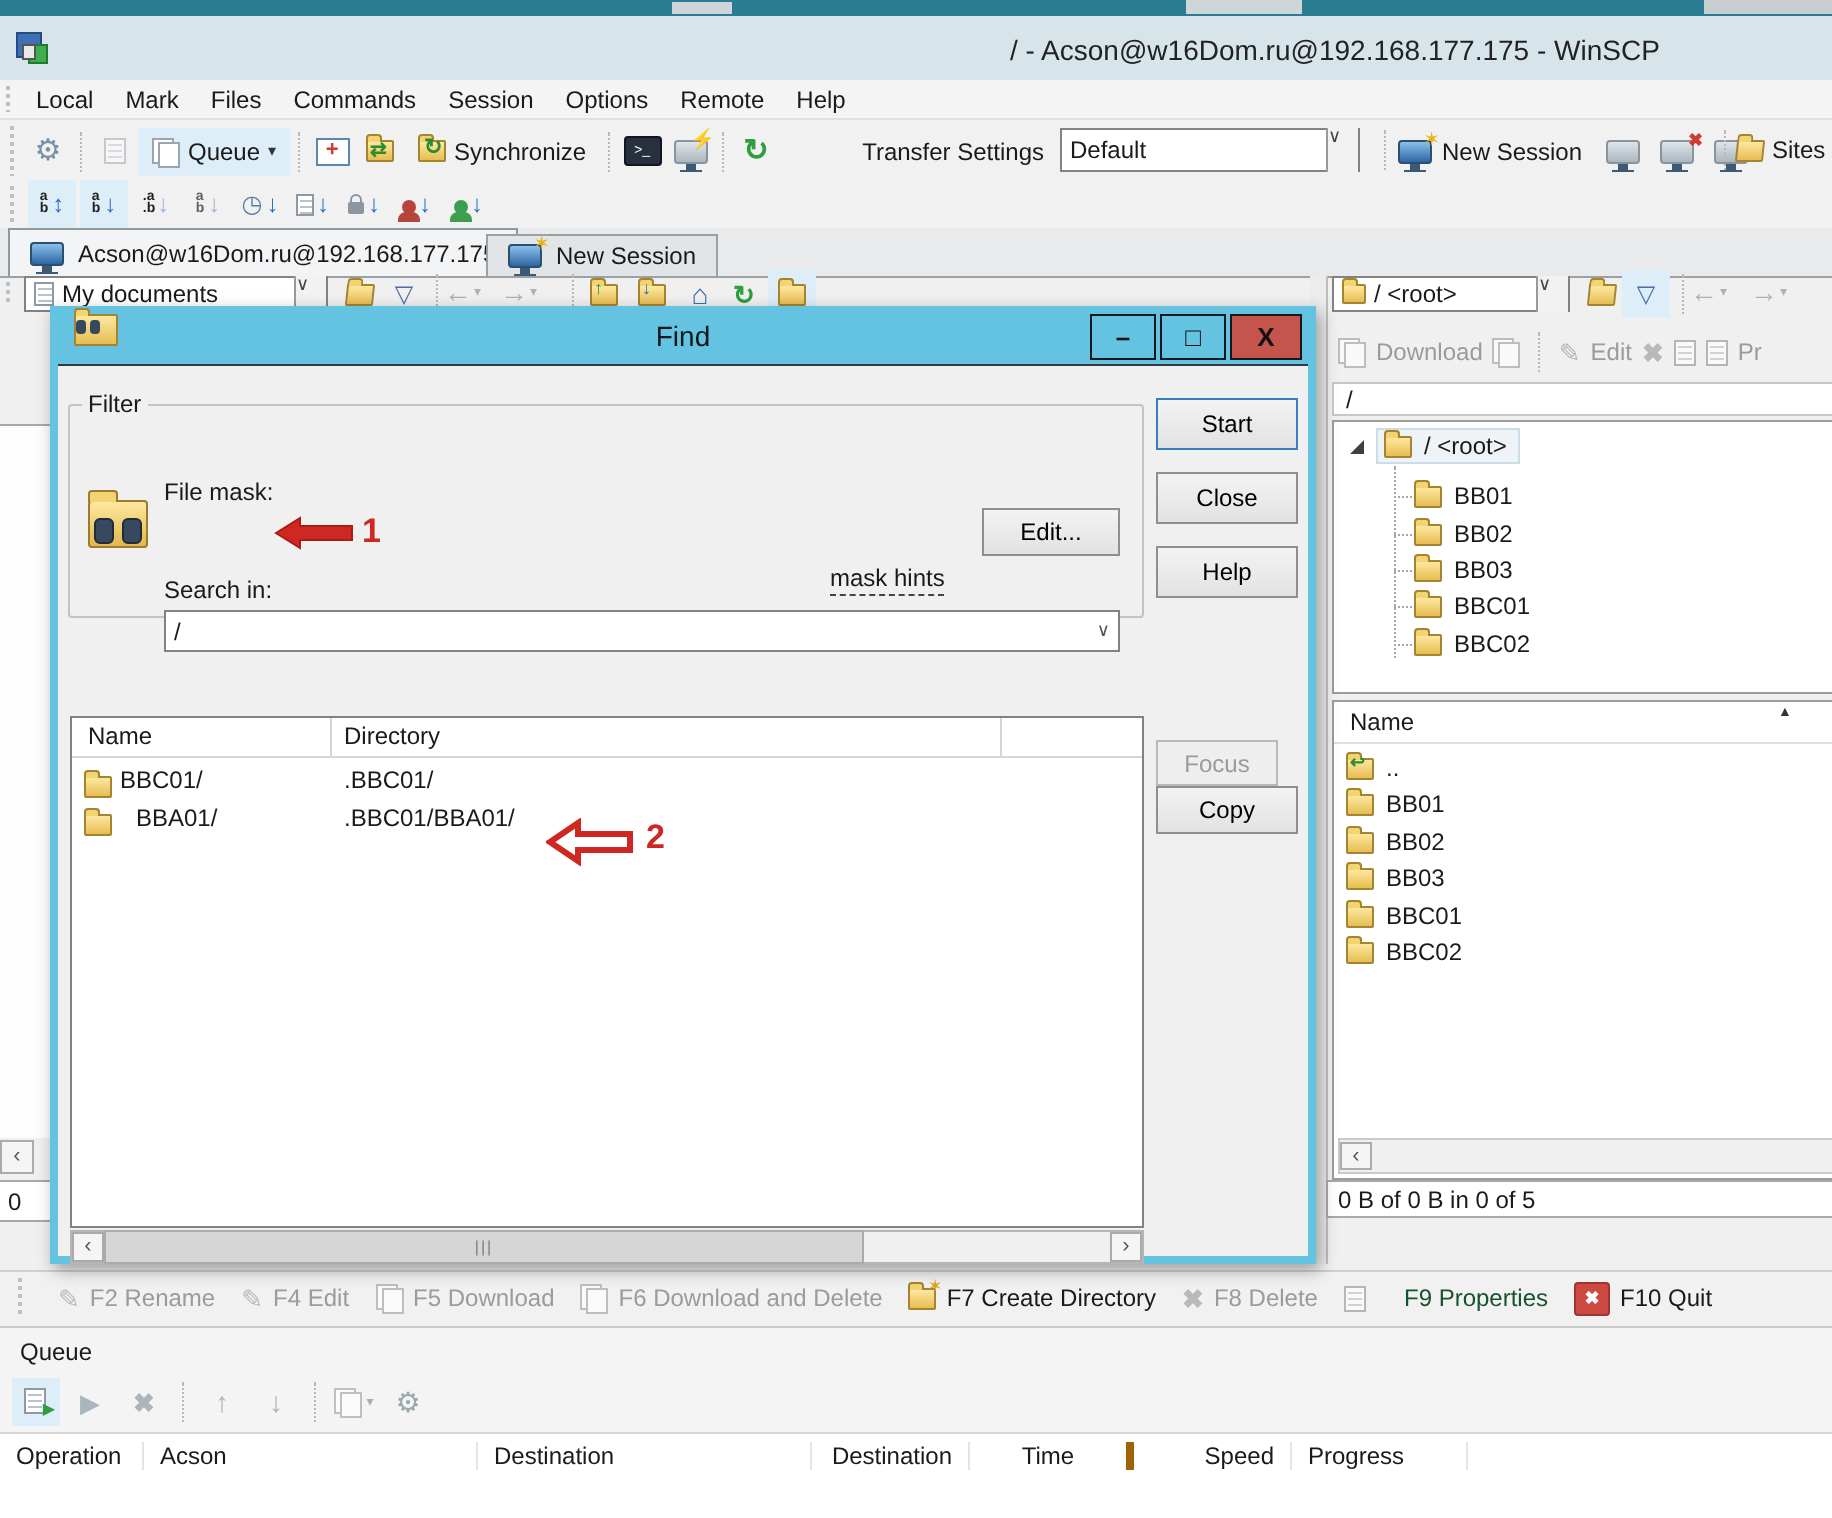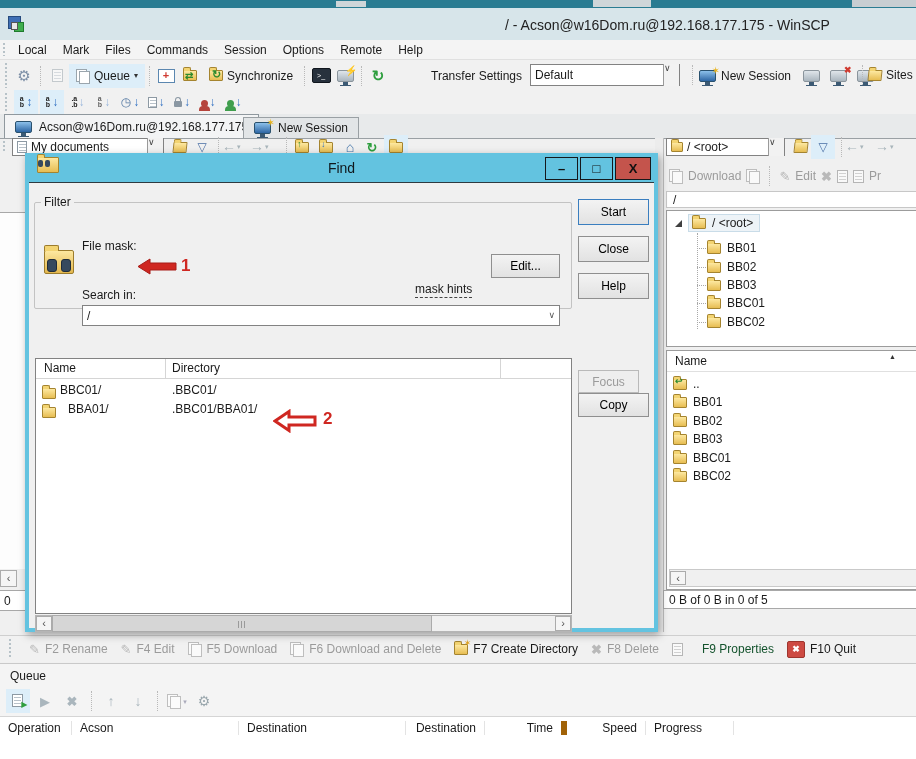--- a/index.html
+++ b/index.html
@@ -615,20 +615,20 @@
       <span class="tbtn">
           <span class="g g-gear" style="color:#9aa7ad;font-size:14px"></span>
         </span>
     </div>
 
     <div class="abs flex" style="left:0;top:52px;width:916px;height:22px;background:#fff;border-top:1px solid #d5d5d5;border-bottom:1px solid #d5d5d5">
       <span style="width:72px;padding:0 8px;box-sizing:border-box;border-right:1px solid #e3e3e3">Operation</span>
       <span style="width:167px;padding:0 8px;box-sizing:border-box;border-right:1px solid #e3e3e3">Acson</span>
       <span style="width:167px;padding:0 8px;box-sizing:border-box;border-right:1px solid #e3e3e3">Destination</span>
       <span style="width:79px;padding:0 8px;box-sizing:border-box;border-right:1px solid #e3e3e3;text-align:right">Destination</span>
-      <span style="width:82px;padding:0 8px;box-sizing:border-box;border-right:6px solid #a16207;text-align:right">Time</span>
+      <span style="width:82px;padding:0 8px;box-sizing:border-box;border-right:4px solid #a16207;text-align:center">Time</span>
       <span style="width:79px;padding:0 8px;box-sizing:border-box;border-right:1px solid #e3e3e3;text-align:right">Speed</span>
       <span style="width:88px;padding:0 8px;box-sizing:border-box;border-right:1px solid #e3e3e3">Progress</span>
     </div>
     <div class="abs" style="left:0;top:74px;width:916px;height:22px;background:#fff"></div>
   </div>
 
 </div>
 
 </body></html>

